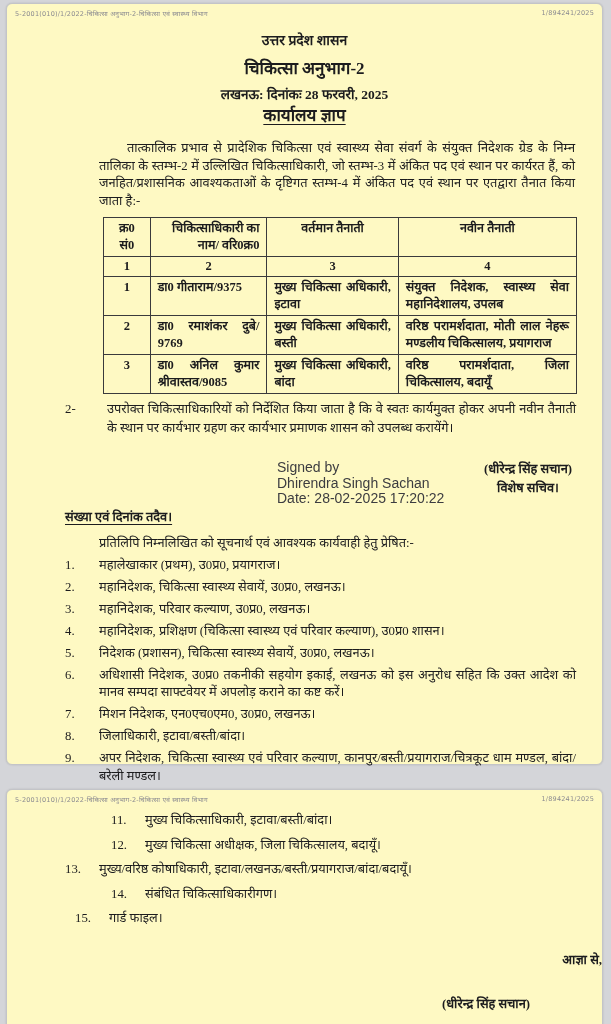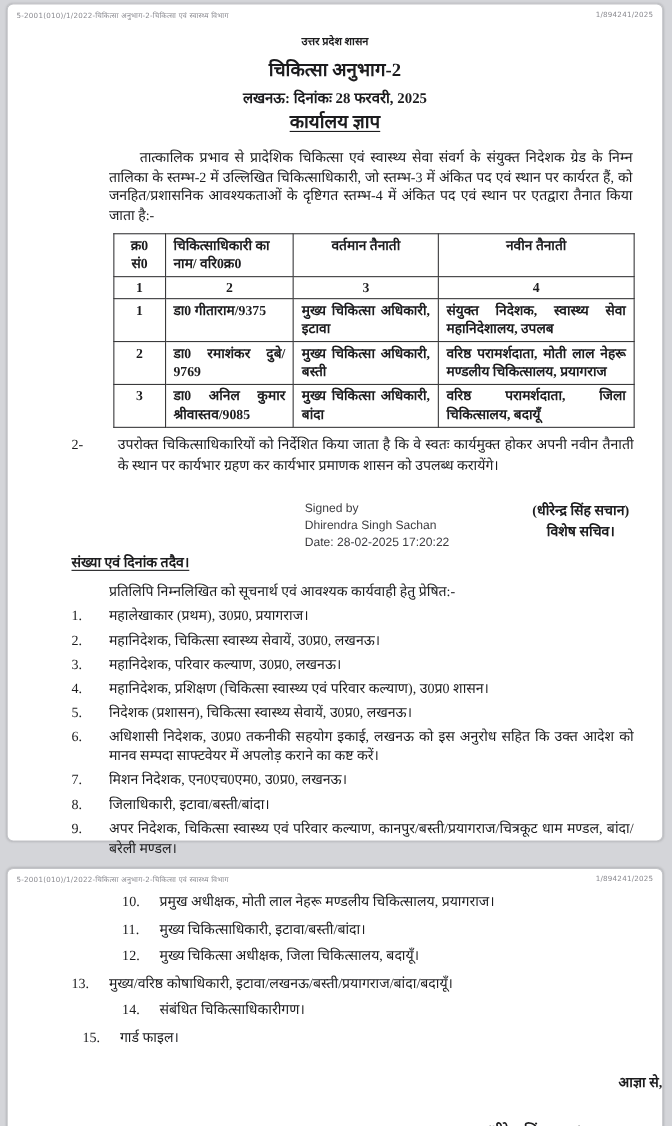--- a/index.html
+++ b/index.html
@@ -4,34 +4,34 @@
 <style>
   html,body{margin:0;padding:0;}
   body{
     width:611px;height:1024px;overflow:hidden;position:relative;
     background:#d4d5d9;
     font-family:"Liberation Serif","DejaVu Sans",serif;
     color:#1c1c1e;
   }
   .paper{
     position:absolute;left:6px;width:597px;
-    background:#ffffff;border:1px solid #c3c4c8;border-radius:6px;
+    background:#fef9c3;border:1px solid #c3c4c8;border-radius:6px;
     box-shadow:0 0 2px rgba(0,0,0,0.15);
     box-sizing:border-box;
   }
   #paper1{top:3px;height:762px;}
   #paper2{top:789px;height:300px;}
   .ref-row{
     display:flex;justify-content:space-between;
     padding:5px 8px 0 8px;
     font-family:"DejaVu Sans",sans-serif;
     font-size:6.5px;color:#8a8a90;letter-spacing:0.2px;
   }
   .center-head{text-align:center;font-weight:700;}
-  .h1{font-size:10px;margin-top:12px;}
+  .h1{font-size:14px;margin-top:12px;}
   .h2{font-size:17px;margin-top:7px;}
   .h3{font-size:13.5px;margin-top:6px;}
   .subject{
     font-size:17px;text-decoration:underline;
     text-underline-offset:3px;
   }
   .para1{
     margin:14px 27px 0 92px;
     font-size:12.8px;line-height:17.6px;
     text-align:justify;text-indent:28px;font-weight:500;
@@ -40,38 +40,38 @@
     border-collapse:collapse;
     margin:7px 0 0 96px;width:474px;
     font-size:12.5px;
   }
   table.posting td,table.posting th{
     border:1.4px solid #3a3a3c;
     padding:2px 7px;vertical-align:top;
     font-weight:600;line-height:17px;
   }
   th.c1{width:36px;text-align:center;}
-  th.c2{width:110px;text-align:left;}
+  th.c2{width:110px;text-align:right;}
   th.c3{width:136px;text-align:center;}
   th.c4{width:190px;text-align:center;}
   td.sn{text-align:center;}
   td.cell{text-align:justify;}
   tr.idx td{text-align:center;padding:1px 4px;}
   .para2{
     margin:6px 26px 0 58px;
     font-size:12.8px;line-height:19px;text-align:justify;font-weight:500;
     position:relative;padding-left:42px;
   }
   .para2 .pnum{position:absolute;left:0;top:0;}
   .sig-zone{
     display:flex;margin:22px 30px 0 270px;justify-content:space-between;
   }
   .esign{
     font-family:"Liberation Sans","DejaVu Sans",sans-serif;
-    font-size:11px;line-height:15.5px;color:#3c3c40;
+    font-size:14px;line-height:15.5px;color:#3c3c40;
   }
   .signatory{text-align:center;font-size:12.8px;font-weight:700;line-height:19px;}
   .signatory .title{font-weight:600;}
   .dist-head{
     margin:-6px 0 0 58px;font-size:12.8px;font-weight:700;
     text-decoration:underline;text-underline-offset:3px;display:inline-block;
   }
   .dist-intro{margin:8px 26px 0 92px;font-size:12.8px;font-weight:500;}
   .dist-list{margin-top:6px;}
   .d-item{
@@ -208,24 +208,20 @@
 </div>
 
 <div class="paper" id="paper2">
 
   <div class="ref-row">
     <span>5-2001(010)/1/2022-चिकित्सा अनुभाग-2-चिकित्सा एवं स्वास्थ्य विभाग</span>
     <span>1/894241/2025</span>
   </div>
 
   <div class="dist-list" style="margin-top:8px;">
-    <div class="d-item" style="margin-left:104px;">
-      <span class="num">10.</span>
-      <span class="txt">प्रमुख अधीक्षक, मोती लाल नेहरू मण्डलीय चिकित्सालय, प्रयागराज।</span>
-    </div>
     <div class="d-item" style="margin-left:104px;margin-top:7px;">
       <span class="num">11.</span>
       <span class="txt">मुख्य चिकित्साधिकारी, इटावा/बस्ती/बांदा।</span>
     </div>
     <div class="d-item" style="margin-left:104px;margin-top:7px;">
       <span class="num">12.</span>
       <span class="txt">मुख्य चिकित्सा अधीक्षक, जिला चिकित्सालय, बदायूँ।</span>
     </div>
     <div class="d-item" style="margin-top:7px;">
       <span class="num">13.</span>

